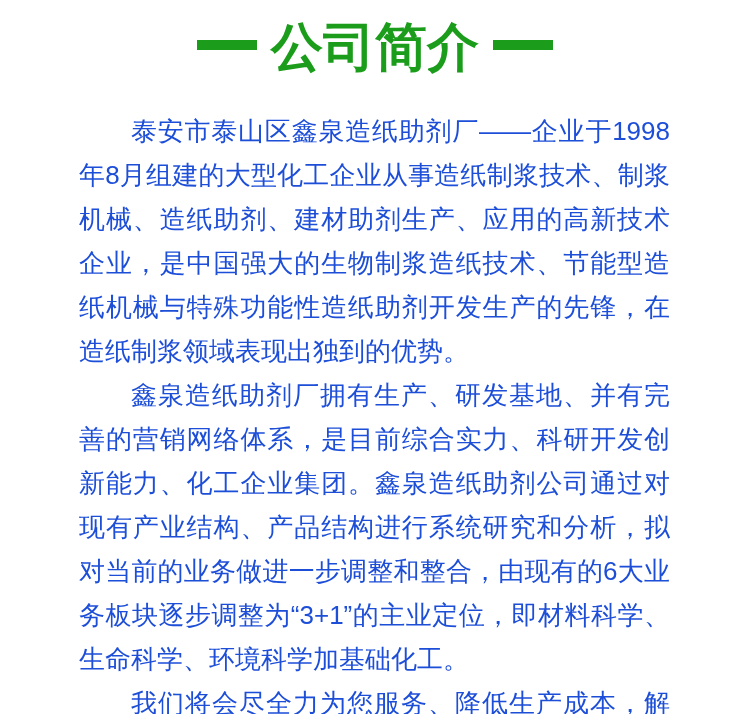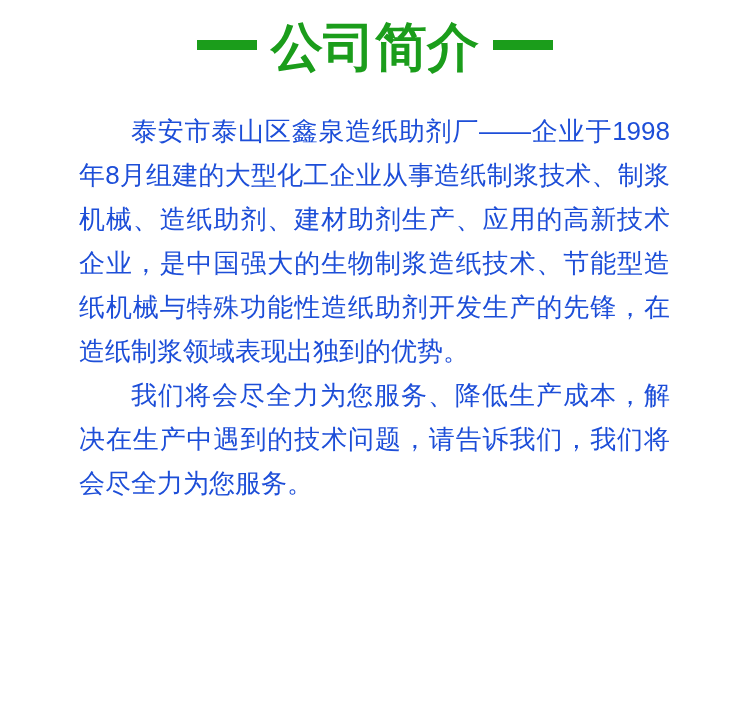--- a/index.html
+++ b/index.html
@@ -58,15 +58,16 @@
 </style>
 </head>
 <body>
 
 <div class="page">
   <h1 class="title">
     <span class="dash"></span><span class="title-text">公司简介</span><span class="dash"></span>
   </h1>
   <div class="article">
     <p>泰安市泰山区鑫泉造纸助剂厂——企业于1998年8月组建的大型化工企业从事造纸制浆技术、制浆机械、造纸助剂、建材助剂生产、应用的高新技术企业，是中国强大的生物制浆造纸技术、节能型造纸机械与特殊功能性造纸助剂开发生产的先锋，在造纸制浆领域表现出独到的优势。</p>
+    <p>鑫泉造纸助剂厂拥有生产、研发基地、并有完善的营销网络体系，是目前综合实力、科研开发创新能力、化工企业集团。鑫泉造纸助剂公司通过对现有产业结构、产品结构进行系统研究和分析，拟对当前的业务做进一步调整和整合，由现有的6大业务板块逐步调整为“3+1”的主业定位，即材料科学、生命科学、环境科学加基础化工。</p>
     <p>我们将会尽全力为您服务、降低生产成本，解决在生产中遇到的技术问题，请告诉我们，我们将会尽全力为您服务。</p>
   </div>
 </div>
 
 </body></html>

